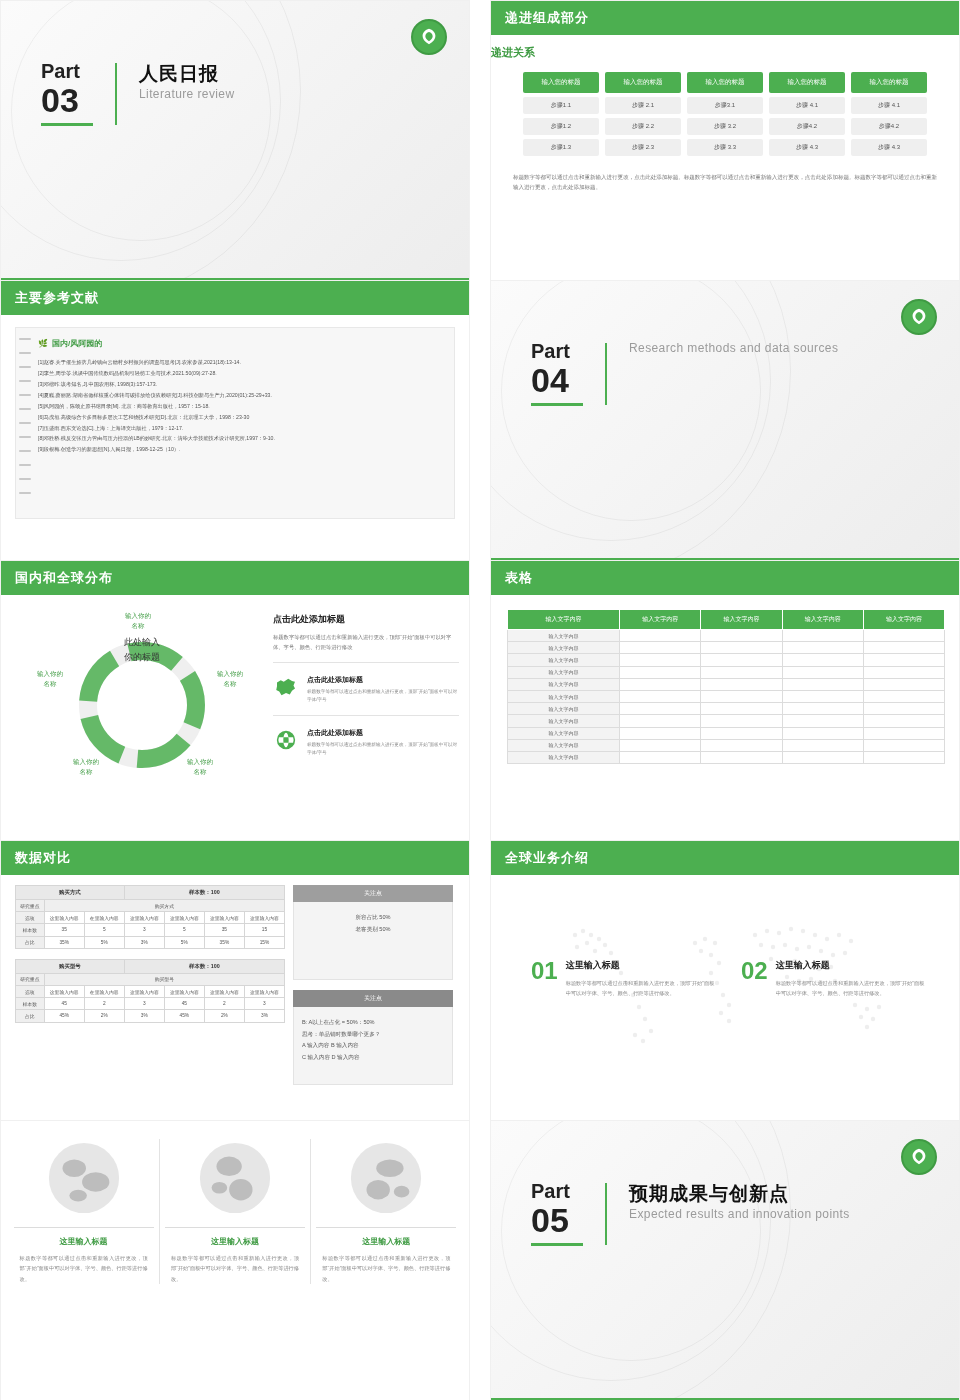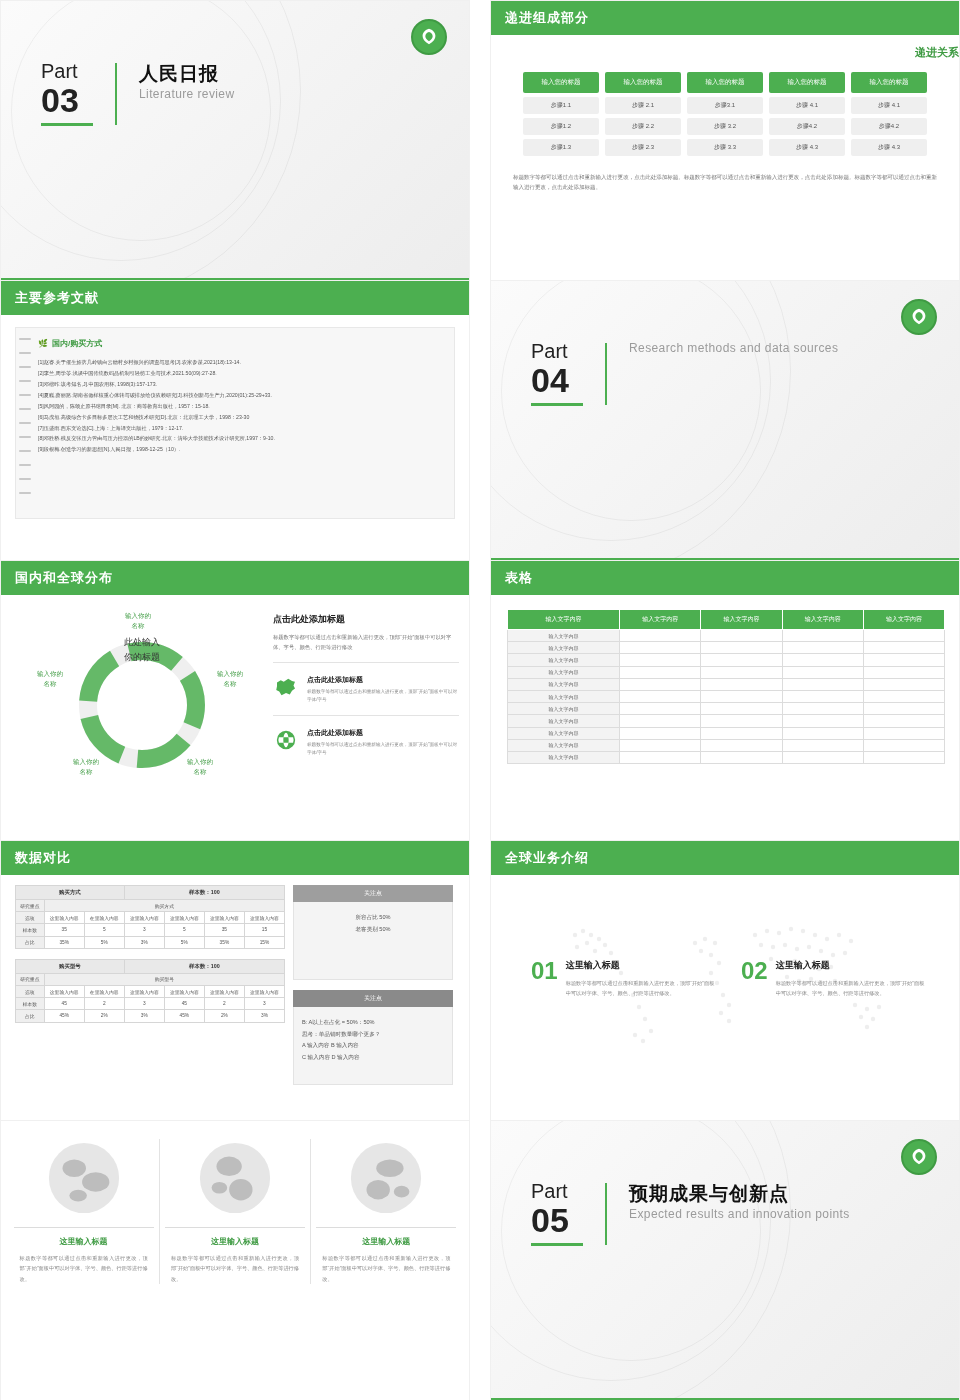--- a/index.html
+++ b/index.html
@@ -44,33 +44,33 @@
   }
   .cover .arcs span {
     position:absolute; border-radius:50%; border:1px solid rgba(0,0,0,.05);
   }
   .cover .bottom-band {
     position:absolute; left:0; bottom:14px; width:100%; height:24px; background:#4caf50;
   }
   .cover-content {
     position:absolute; left:40px; top:60px; display:flex; align-items:flex-start; gap:22px;
   }
-  .part-word { font-size:20px; color:#222; font-weight:normal; line-height:1; }
+  .part-word { font-size:20px; color:#222; font-weight:bold; line-height:1; }
   .part-num { font-size:34px; color:#222; font-weight:bold; line-height:1; margin-top:2px;}
   .part-underline { width:52px; height:3px; background:#4caf50; margin-top:6px; }
   .part-divider { width:2px; background:#4caf50; height:62px; margin-top:2px; }
   .cover-title-cn { font-size:19px; font-weight:bold; color:#111; letter-spacing:1px; }
   .cover-title-en { font-size:12px; color:#9b9b9b; letter-spacing:.4px; }
   .logo-badge {
     position:absolute; right:22px; top:18px; width:36px; height:36px; border-radius:50%;
     background:#4caf50; border:2px solid #3f9b43; display:flex; align-items:center; justify-content:center;
   }
   .logo-badge svg { width:22px; height:22px; }
   
-  .prog-title { text-align:right; color:#3f9b43; font-weight:bold; font-size:11px; margin-top:10px; }
+  .prog-title { text-align:left; color:#3f9b43; font-weight:bold; font-size:11px; margin-top:10px; }
   .prog-cols { display:flex; justify-content:center; gap:6px; margin-top:12px; }
   .prog-col { width:76px; }
   .prog-head {
     background:#4caf50; color:#fff; font-size:6.5px; text-align:center; padding:6px 0; border-radius:2px;
   }
   .prog-cell {
     background:#efefef; color:#555; font-size:6px; text-align:center; padding:4px 0; margin-top:4px; border-radius:2px;
   }
   .prog-note {
     margin:16px 22px 0 22px; font-size:5.5px; color:#777; line-height:1.9; text-align:justify;
@@ -232,21 +232,21 @@
           <i style="top:80px"></i>
           <i style="top:94px"></i>
           <i style="top:108px"></i>
         <i style="top:122px"></i>
           <i style="top:136px"></i>
           <i style="top:150px"></i>
           <i style="top:164px"></i>
       </div>
       <div class="ref-body">
         <div class="ref-head">
-          <span class="leaf">🌿</span><span>国内/购买方式</span>
+          <span class="leaf">🌿</span><span>国内/风阿园的</span>
         </div>
         <div class="ref-line">[1]赵睿.关于催生旅落几岭镇白云糖村乡村振兴的调查与思考[J].农家参谋,2021(18):13-14.</div>
         <div class="ref-line">[2]李兰,周学苓.浅谈中国传统数码品机制引轻纺工业与技术,2021.50(09):27-28.</div>
         <div class="ref-line">[3]邓楷昨.该考知名,J].中国农用杯, 1998(3):157-173.</div>
         <div class="ref-line">[4]夏巍,蔡丽路.湖南省做样核重心体转与碳排放绘仪依赖研究[J].科技创新与生产力,2020(01):25-29+33.</div>
         <div class="ref-line">[5]风阿园的，陈颂止原书馆目录[M]. 北京：商等教育出版社，1957：15-18.</div>
         <div class="ref-line">[6]马戊垣.高级综合卡多目标多层次工艺和物技术研究[D].北京：北京理工大学，1998：23-30</div>
         <div class="ref-line">[7]伍盛雨.西东文论选[C].上海：上海译文出版社，1979：12-17.</div>
         <div class="ref-line">[8]邓胜桥.残反交张压力管由与压力控器的LB的妙研究.北京：清毕大学技能技术设计研究所,1997：9-10.</div>
         <div class="ref-line">[9]段根梅.创造学习的新思想[N].人民日报，1998-12-25（10）.</div>

